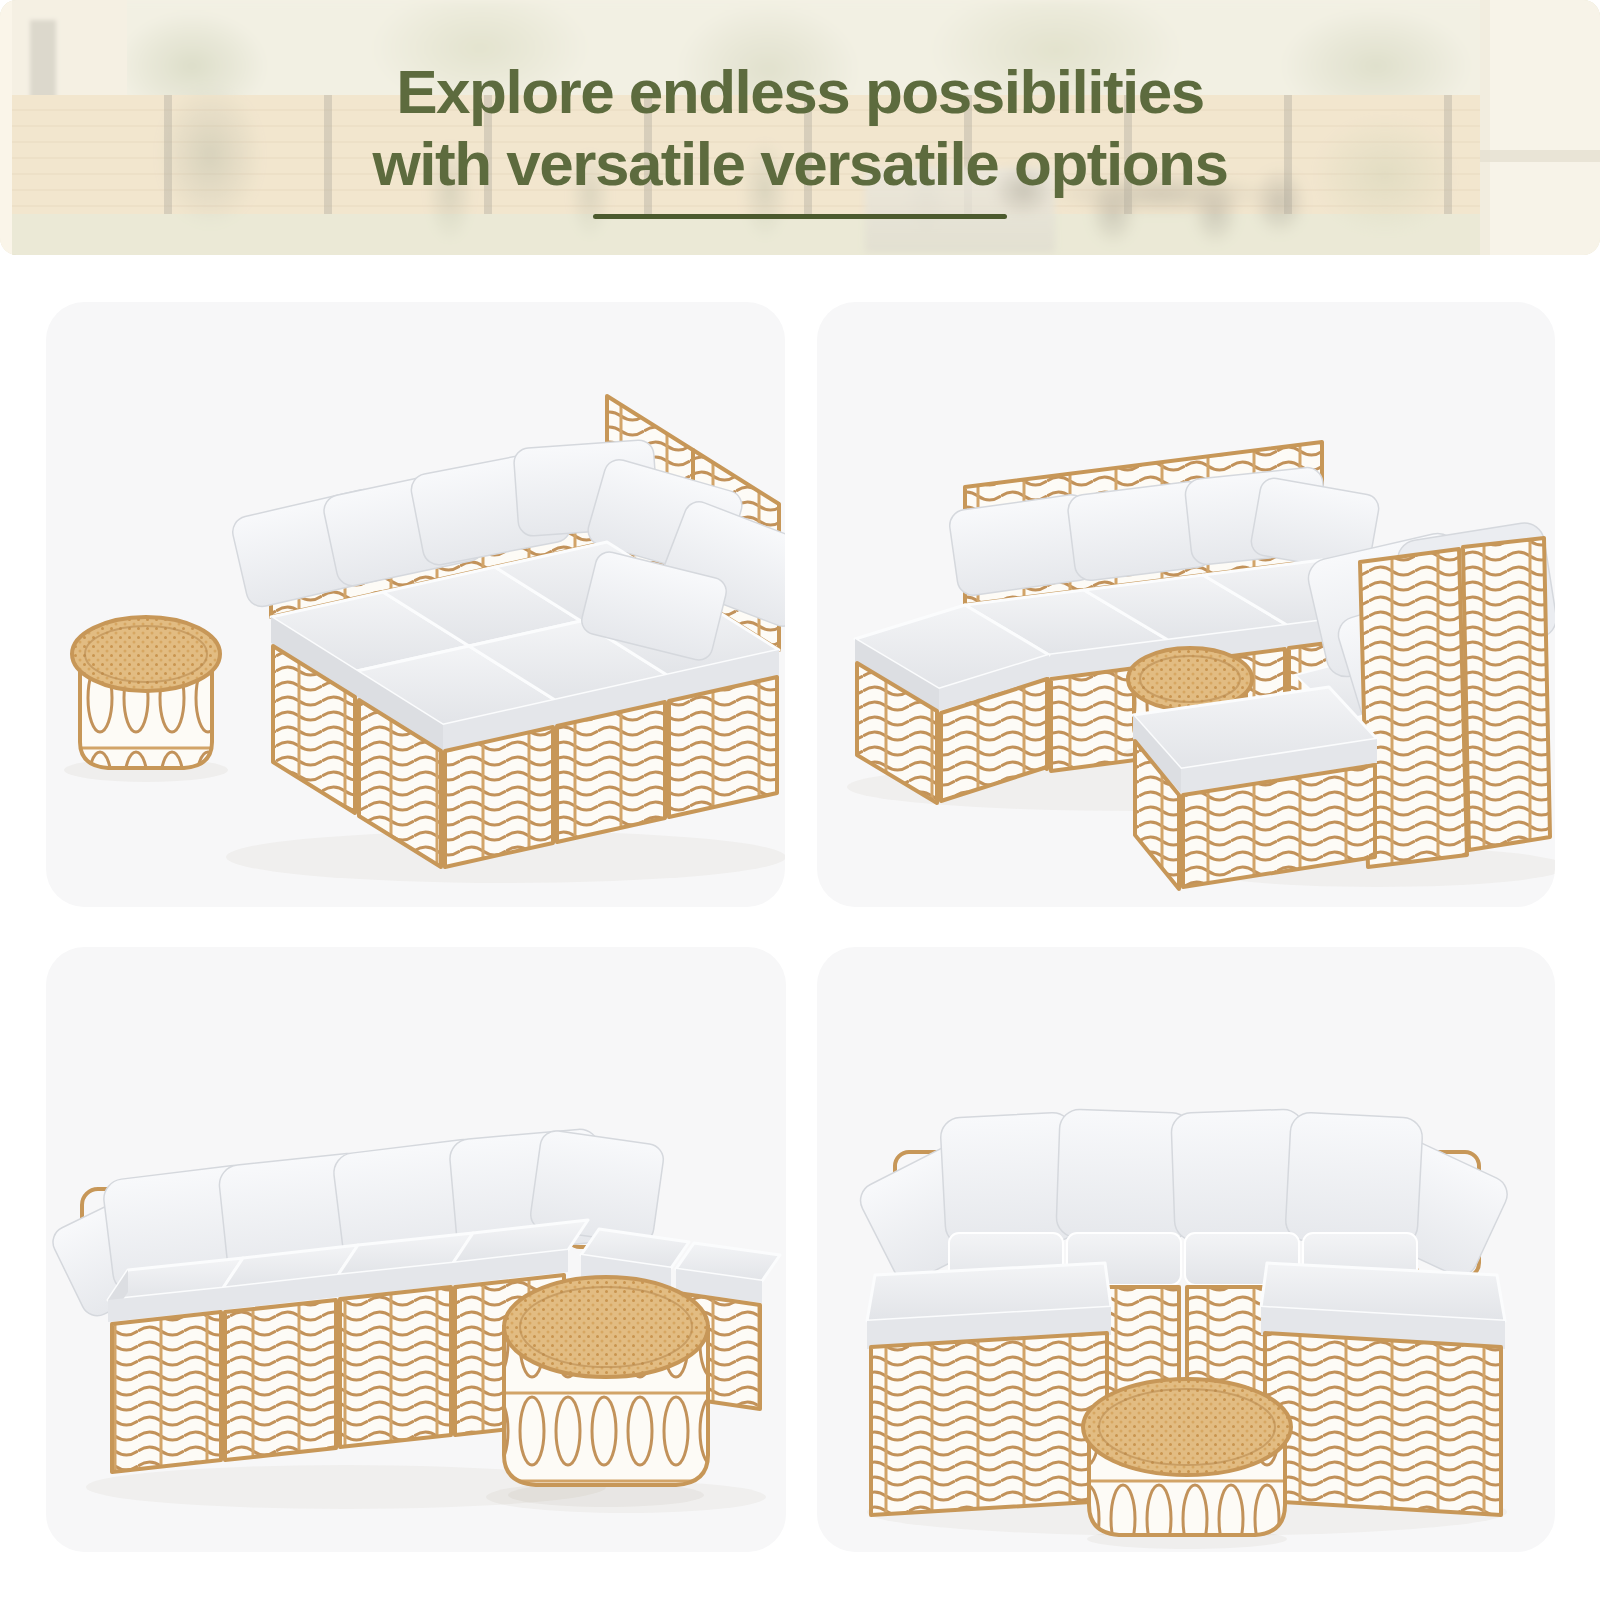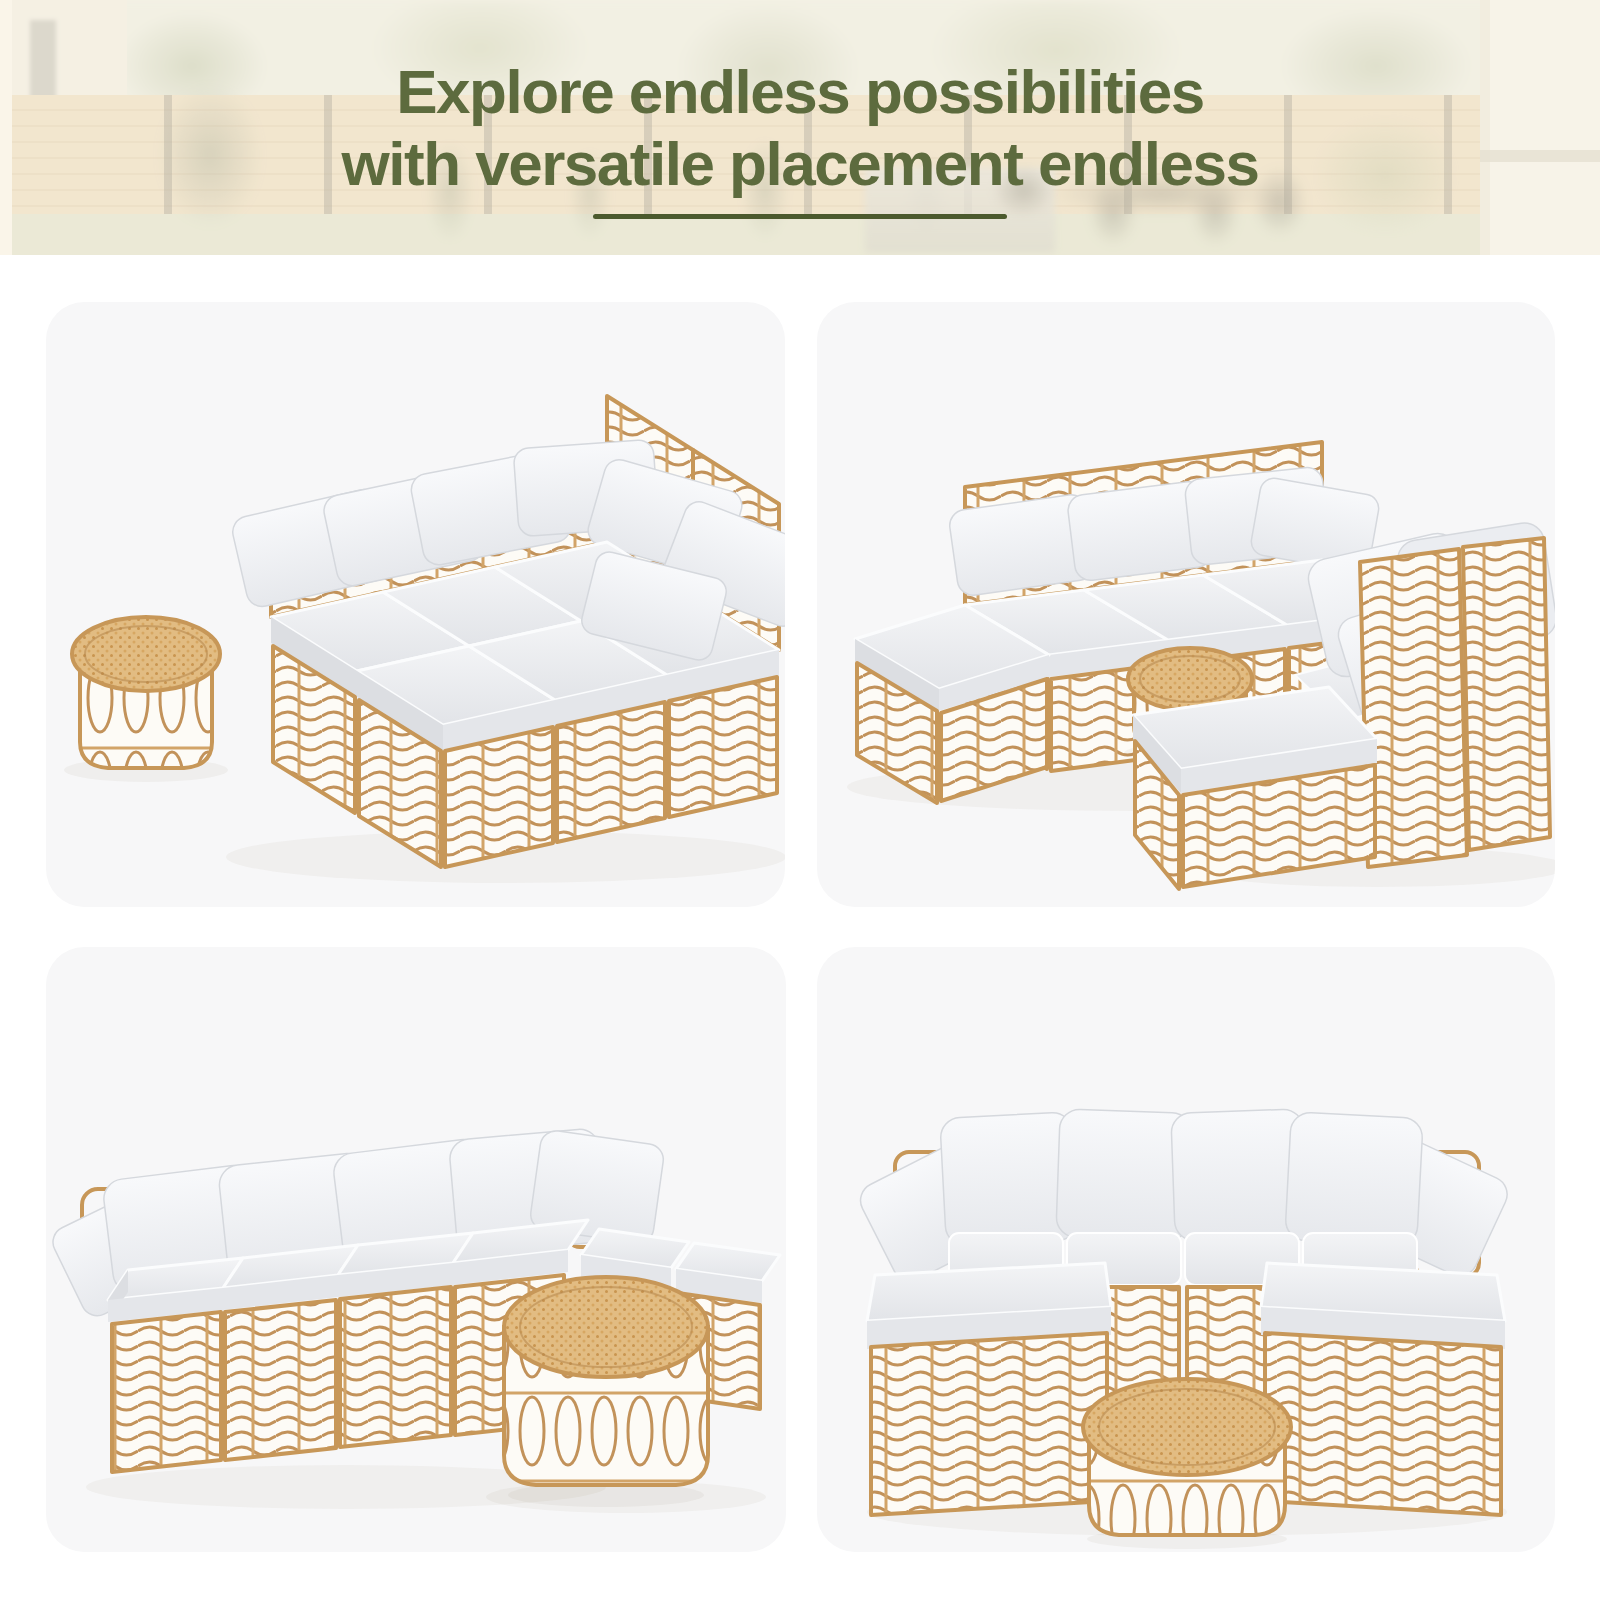--- a/index.html
+++ b/index.html
@@ -1,21 +1,21 @@
 <!DOCTYPE html>
 <html><head>
 <meta charset="utf-8">
 <style>
   html,body{margin:0;padding:0;}
   body{
     width:1600px;height:1600px;position:relative;background:#ffffff;
     font-family:"Liberation Sans",sans-serif;overflow:hidden;
   }
   
-  .banner{position:absolute;left:0;top:0;width:1600px;height:255px;overflow:hidden;background:#ebe7d4;}
+  .banner{position:absolute;left:0;top:0;width:1600px;height:255px;overflow:hidden;background:#ebe7d4;border-radius:17px;}
   .b-layer{position:absolute;}
   .b-foliage{left:0;top:0;width:1600px;height:120px;filter:blur(4px);
     background:
       radial-gradient(110px 80px at 12% 55%, rgba(148,158,108,.55), transparent 70%),
       radial-gradient(160px 90px at 30% 40%, rgba(168,174,120,.5), transparent 70%),
       radial-gradient(130px 95px at 48% 58%, rgba(150,156,104,.45), transparent 72%),
       radial-gradient(180px 95px at 66% 42%, rgba(165,170,115,.5), transparent 72%),
       radial-gradient(140px 85px at 86% 55%, rgba(150,158,108,.5), transparent 70%),
       #e6e4d0;}
   .b-wall-left{left:12px;top:0;width:115px;height:255px;background:#ece4d0;}
@@ -103,21 +103,21 @@
   <div class="b-layer b-shrubs"></div>
   <div class="b-layer b-planter"></div>
   <div class="b-layer b-dining"></div>
   <div class="b-layer b-bush-right"></div>
   <div class="b-layer b-porch"></div>
   <div class="b-layer b-porch-rail"></div>
   <div class="b-layer b-strip"></div>
   <div class="b-layer b-wash"></div>
   <h1 class="banner-title">
     <span>Explore endless possibilities</span>
-    <span>with versatile placement endless</span>
+    <span>with versatile versatile options</span>
   </h1>
   <div class="title-divider"></div>
 </header>
 
 <main>
 
   <section class="card" id="card-1" role="img" aria-label="Daybed layout: six wicker modules joined into a large daybed with round side table">
     <svg viewBox="0 0 739 605">
       <g>
         <ellipse cx="460" cy="555" rx="280" ry="26" fill="rgba(120,100,60,0.05)"></ellipse>

